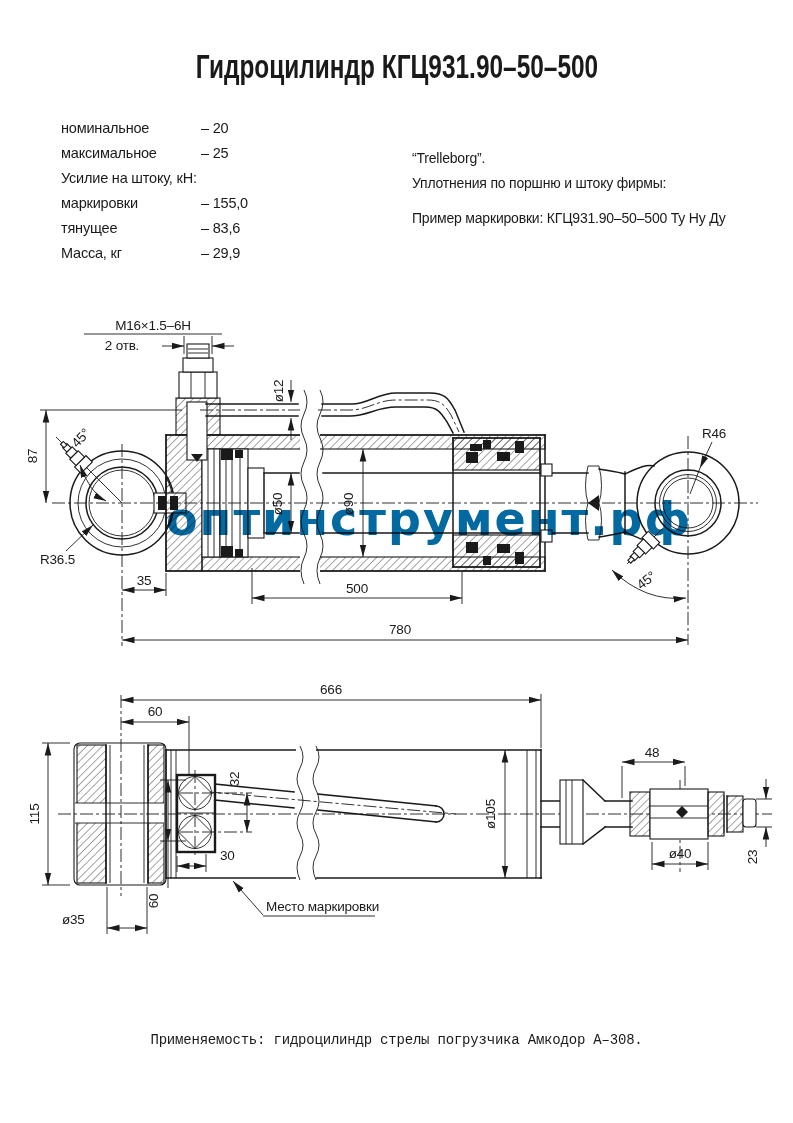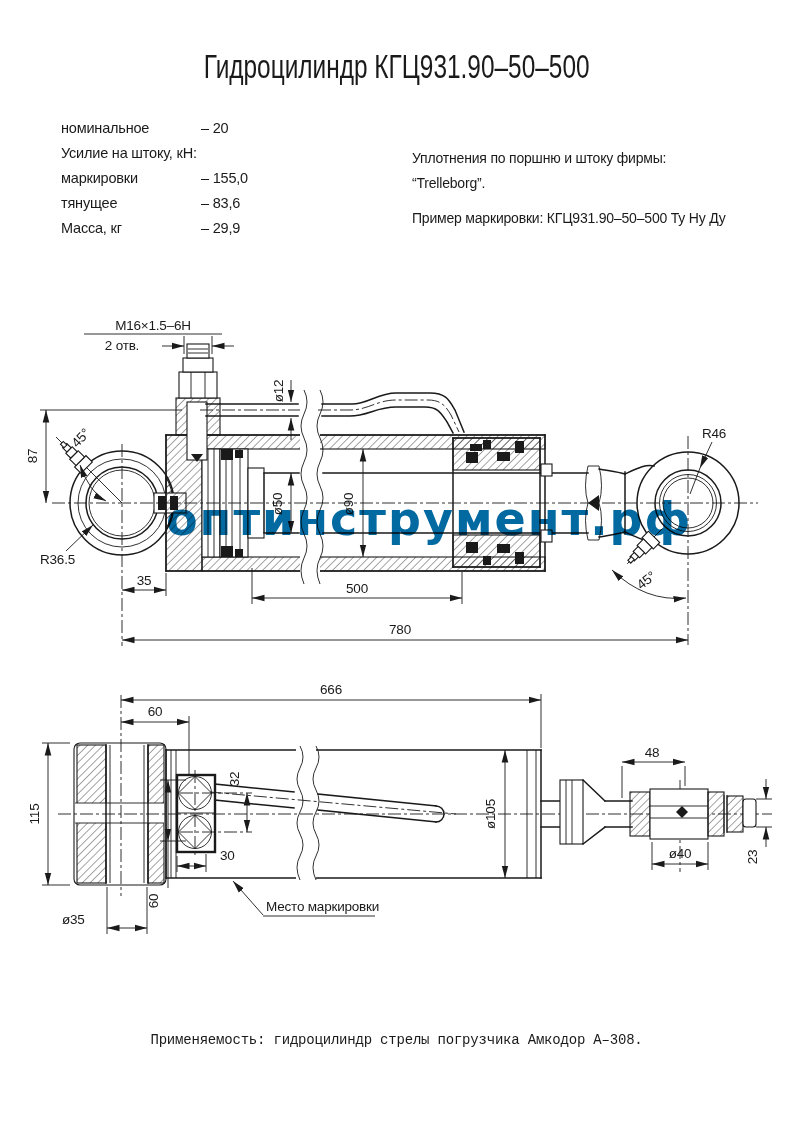--- a/index.html
+++ b/index.html
@@ -1,18 +1,18 @@
 <!DOCTYPE html>
 <html><head>
 <meta charset="utf-8">
 <style>
   html,body{margin:0;padding:0;background:#888;}
   .page{position:relative;width:793px;height:1123px;background:#fff;margin:0 auto;overflow:hidden;
         font-family:"Liberation Sans","DejaVu Sans",sans-serif;color:#1a1a1a;}
-  .title{position:absolute;top:48px;left:0;width:100%;text-align:center;font-size:33px;font-weight:400;
+  .title{position:absolute;top:48px;left:0;width:100%;text-align:center;font-size:33px;font-weight:700;
          white-space:nowrap;}
   .title span{display:inline-block;transform:scaleX(.74);transform-origin:center;letter-spacing:0;}
   .specs{position:absolute;left:61px;top:116px;font-size:14.5px;line-height:25px;letter-spacing:-.2px;}
   .srow{white-space:nowrap;}
   .srow .lbl{display:inline-block;width:140px;}
   .seals{position:absolute;left:412px;top:146px;font-size:14px;line-height:25px;letter-spacing:-.2px;}
   .seals .l3{margin-top:10px;}
   .footer{position:absolute;left:0;top:1032px;width:100%;text-align:center;font-size:14px;letter-spacing:-.2px;font-family:Liberation Mono, monospace;}
   .wm{position:absolute;left:166px;top:492px;font-size:46px;font-weight:700;letter-spacing:2px;
       font-family:"DejaVu Sans","Liberation Sans",sans-serif;color:#0369a1;mix-blend-mode:multiply;
@@ -31,29 +31,30 @@
 </style>
 </head>
 <body>
 
 <div class="page">
 
   <div class="title"><span>Гидроцилиндр КГЦ931.90–50–500</span></div>
 
   <div class="specs">
     <div class="srow"><span class="lbl">номинальное</span><span>– 20</span></div>
+    <div class="srow"><span class="lbl">максимальное</span><span>– 25</span></div>
     <div class="srow"><span class="lbl">Усилие на штоку, кН:</span><span></span></div>
     <div class="srow"><span class="lbl">маркировки</span><span>– 155,0</span></div>
     <div class="srow"><span class="lbl">тянущее</span><span>– 83,6</span></div>
     <div class="srow"><span class="lbl">Масса, кг</span><span>– 29,9</span></div>
   </div>
 
   <div class="seals">
+    <div>“Trelleborg”.</div>
     <div>Уплотнения по поршню и штоку фирмы:</div>
-    <div>“Trelleborg”.</div>
     <div class="l3">Пример маркировки: КГЦ931.90–50–500 Ту Ну Ду</div>
   </div>
 
   <div class="wm">оптинструмент.рф</div>
 
   <svg class="draw" width="793" height="1123" viewBox="0 0 793 1123">
     <defs>
       <pattern id="hp" width="5.5" height="5.5" patternUnits="userSpaceOnUse" patternTransform="rotate(45)">
         <line x1="0" y1="0" x2="0" y2="5.5" stroke="#1a1a1a" stroke-width="0.8"></line>
       </pattern>

